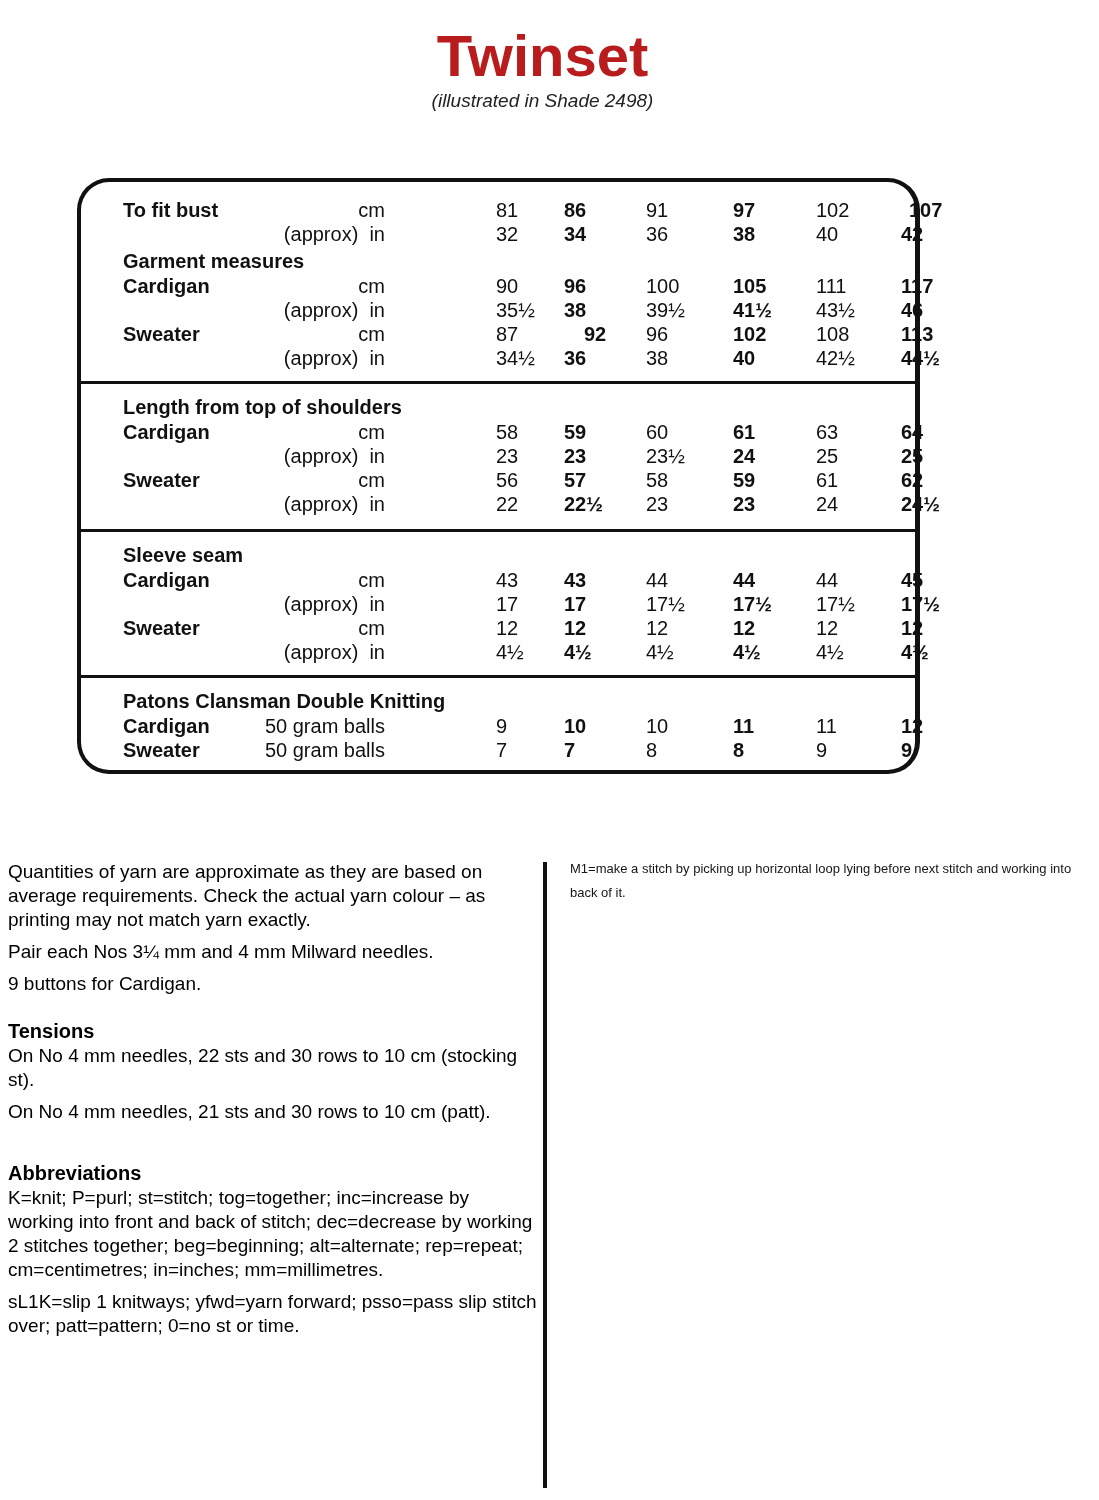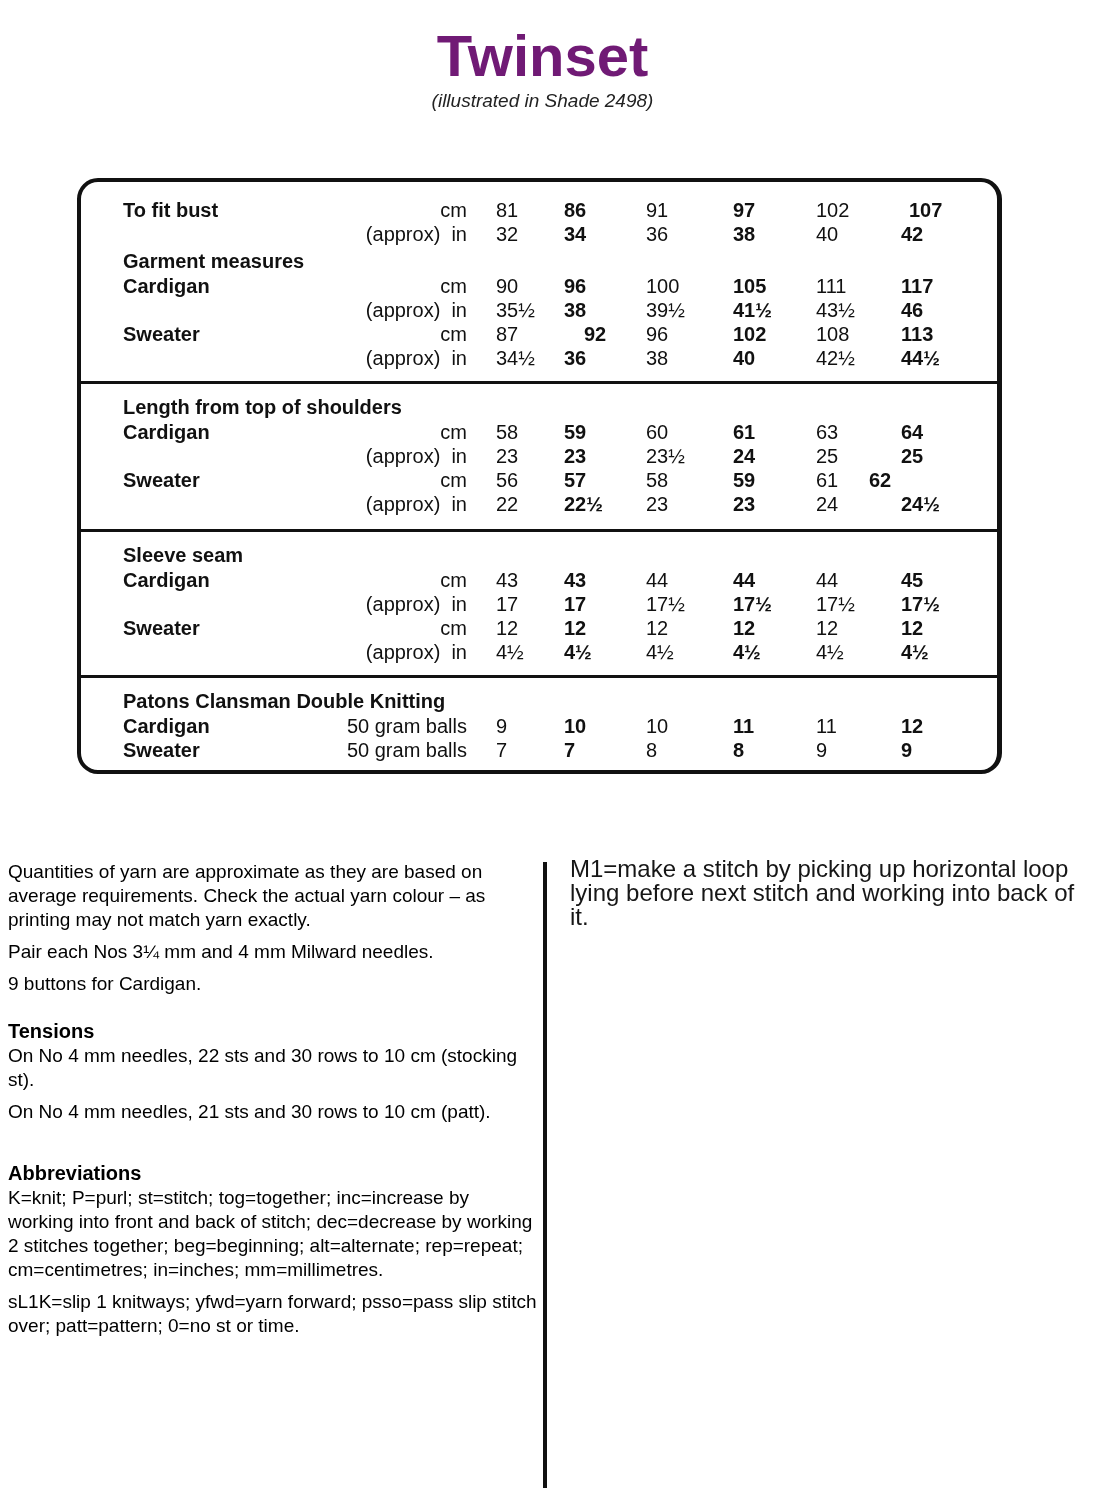--- a/index.html
+++ b/index.html
@@ -3,29 +3,29 @@
 <meta charset="utf-8">
 <style>
   html, body { margin: 0; padding: 0; background: #ffffff; }
   body {
     width: 1099px; height: 1500px; position: relative; overflow: hidden;
     font-family: "Liberation Sans", sans-serif; color: #111111;
   }
   .title {
     position: absolute; left: 0; width: 1085px; top: 22px; text-align: center;
     font-family: "Liberation Sans", sans-serif; font-weight: bold; font-size: 58px;
-    letter-spacing: 0px; color: #701a75;
+    letter-spacing: 0px; color: #b91c1c;
   }
   .subtitle {
     position: absolute; left: 0; width: 1085px; top: 90px; text-align: center;
     font-style: italic; font-size: 19px; color: #222;
   }
   .table-box {
-    position: absolute; left: 77px; top: 178px; width: 925px; height: 596px;
-    border: 4px solid #111; border-radius: 21px; box-sizing: border-box;
+    position: absolute; left: 77px; top: 178px; width: 843px; height: 596px;
+    border: 4px solid #111; border-radius: 32px; box-sizing: border-box;
     border-right-width: 5px;
     padding-left: 24px;
   }
   .divider {
     position: absolute; left: 0; right: 0; height: 0; border-top: 3px solid #111;
   }
   .row {
     position: absolute; left: 0; right: 0; height: 24px; font-size: 20px; line-height: 24px;
   }
   .row .label { position: absolute; left: 42px; font-weight: bold; white-space: nowrap; }
@@ -39,21 +39,21 @@
     font-size: 19px; line-height: 24px; color: #000000;
   }
   .col-left p { margin: 0 0 8px 0; }
   .col-left h3 { margin: 0; font-size: 20px; font-weight: bold; line-height: 26px; }
   .col-left .gap { height: 14px; }
   .vrule {
     position: absolute; left: 543px; top: 862px; width: 4px; height: 626px; background: #111;
   }
   .col-right {
     position: absolute; left: 570px; top: 857px; width: 520px;
-    font-size: 24px; line-height: 24px; color: #161616;
+    font-size: 13px; line-height: 24px; color: #161616;
   }
   .col-right p { margin: 0; }
 </style>
 </head>
 <body>
 
 <div class="title">Twinset</div>
 <div class="subtitle">(illustrated in Shade 2498)</div>
 
 <div class="table-box" id="size-table">
@@ -139,21 +139,21 @@
       <span class="val b" style="left: 820px;">25</span>
     </div>
     <div class="row" style="top: 286px;">
       <span class="label">Sweater</span>
       <span class="unit">cm</span>
       <span class="val" style="left: 415px;">56</span>
       <span class="val b" style="left: 483px;">57</span>
       <span class="val" style="left: 565px;">58</span>
       <span class="val b" style="left: 652px;">59</span>
       <span class="val" style="left: 735px;">61</span>
-      <span class="val b" style="left: 788px; text-align: center;">62</span>
+      <span class="val b" style="left: 820px; text-align: center;">62</span>
     </div>
     <div class="row" style="top: 310px;">
       <span class="unit">(approx)  in</span>
       <span class="val" style="left: 415px;">22</span>
       <span class="val b" style="left: 483px;">22½</span>
       <span class="val" style="left: 565px;">23</span>
       <span class="val b" style="left: 652px;">23</span>
       <span class="val" style="left: 735px;">24</span>
       <span class="val b" style="left: 820px;">24½</span>
     </div>

